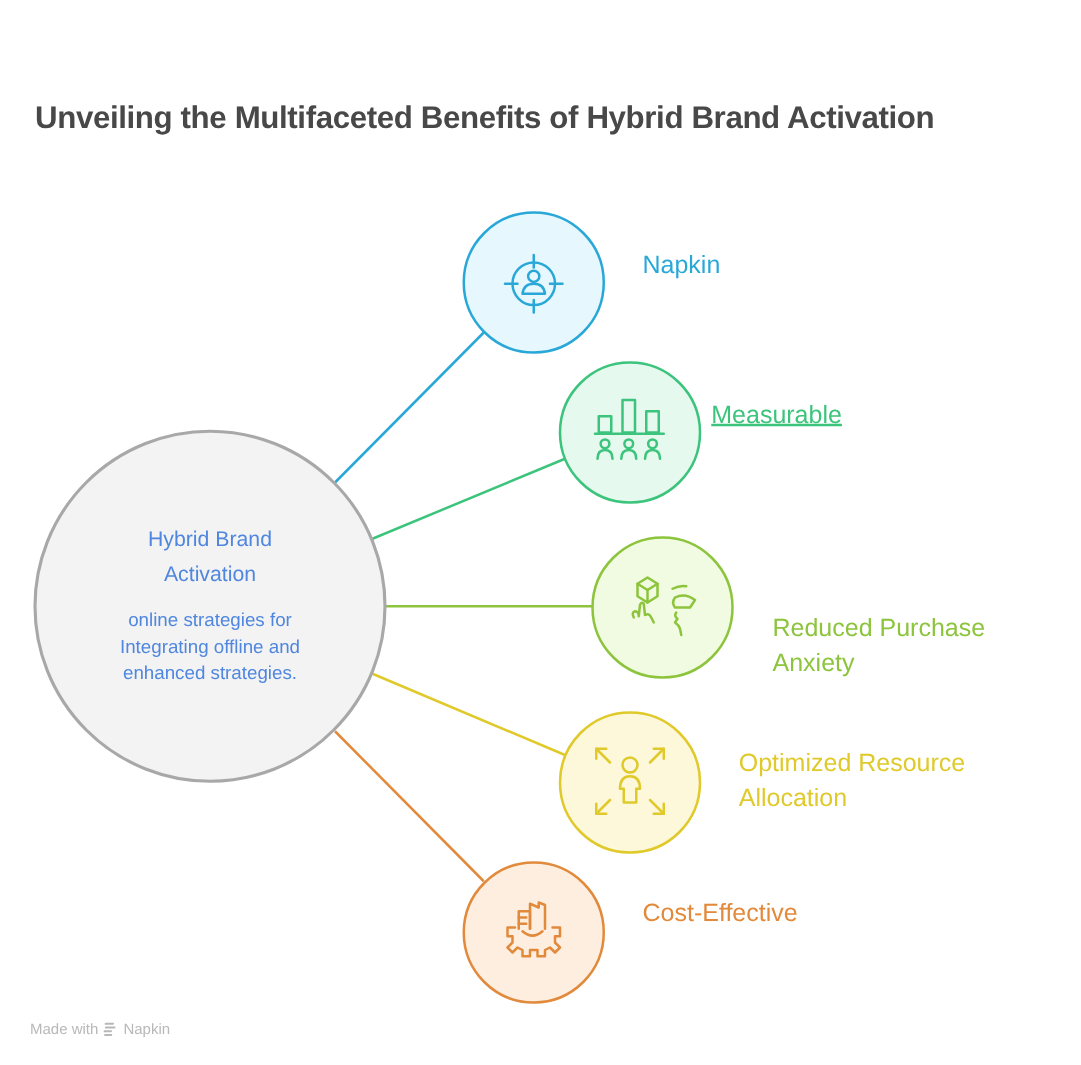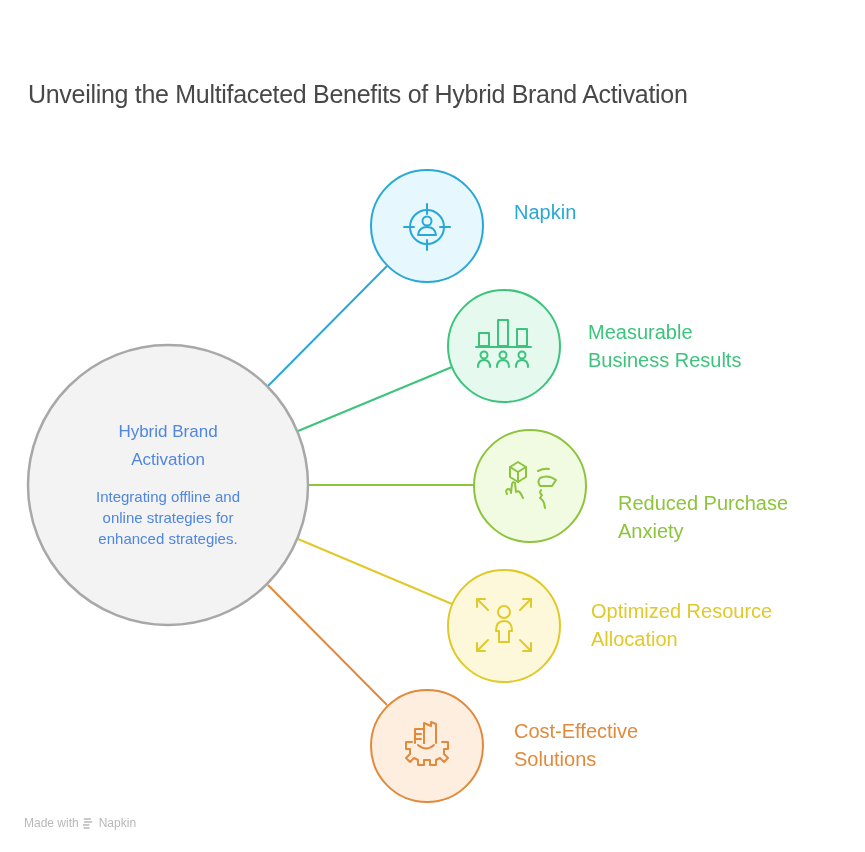--- a/index.html
+++ b/index.html
@@ -12,21 +12,21 @@
       height: 852px;
       position: relative;
       overflow: hidden;
       font-family: "Liberation Sans", "DejaVu Sans", sans-serif;
     }
     .title {
       position: absolute;
       left: 28px;
       top: 80px;
       font-size: 25px;
-      font-weight: normal;
+      font-weight: bold;
       color: #484848;
       white-space: nowrap;
       letter-spacing: -0.3px;
     }
     svg.diagram {
       position: absolute;
       left: 0;
       top: 0;
     }
     .center-text {
@@ -150,44 +150,42 @@
     </g>
   </g>
 </svg>
 
 <div class="center-text">
   <div class="center-title">
     <div>Hybrid Brand</div>
     <div>Activation</div>
   </div>
   <div class="center-desc">
+    <div>online strategies for</div>
     <div>Integrating offline and</div>
-    <div>online strategies for</div>
     <div>enhanced strategies.</div>
   </div>
 </div>
 
 <div class="label" style="left:514px; top:198px; color:#29a8d8;">
   <div>Napkin</div>
 </div>
-<div class="label" style="left:588px; top:318px; color:#3cc47c;">
+<div class="label" style="left:569px; top:318px; color:#3cc47c;text-decoration:underline;">
   <div>Measurable</div>
-  <div>Business Results</div>
 </div>
 <div class="label" style="left:618px; top:457px; color:#8cc43c;margin-top:32px;">
   <div>Reduced Purchase</div>
   <div>Anxiety</div>
 </div>
 <div class="label" style="left:591px; top:597px; color:#e0c92a;">
   <div>Optimized Resource</div>
   <div>Allocation</div>
 </div>
 <div class="label" style="left:514px; top:717px; color:#e28a3c;">
   <div>Cost-Effective</div>
-  <div>Solutions</div>
 </div>
 
 <div class="footer">
   <span>Made with</span>
   <svg width="12" height="12" viewBox="0 0 12 12">
     <path d="M2 2 L8 2 M3 5 L10 5 M2 8 L8 8 M4 11 L9 11" stroke="#b8b8b8" stroke-width="1.5" fill="none" stroke-linecap="round" transform="skewX(-15)"></path>
   </svg>
   <span>Napkin</span>
 </div>
 

